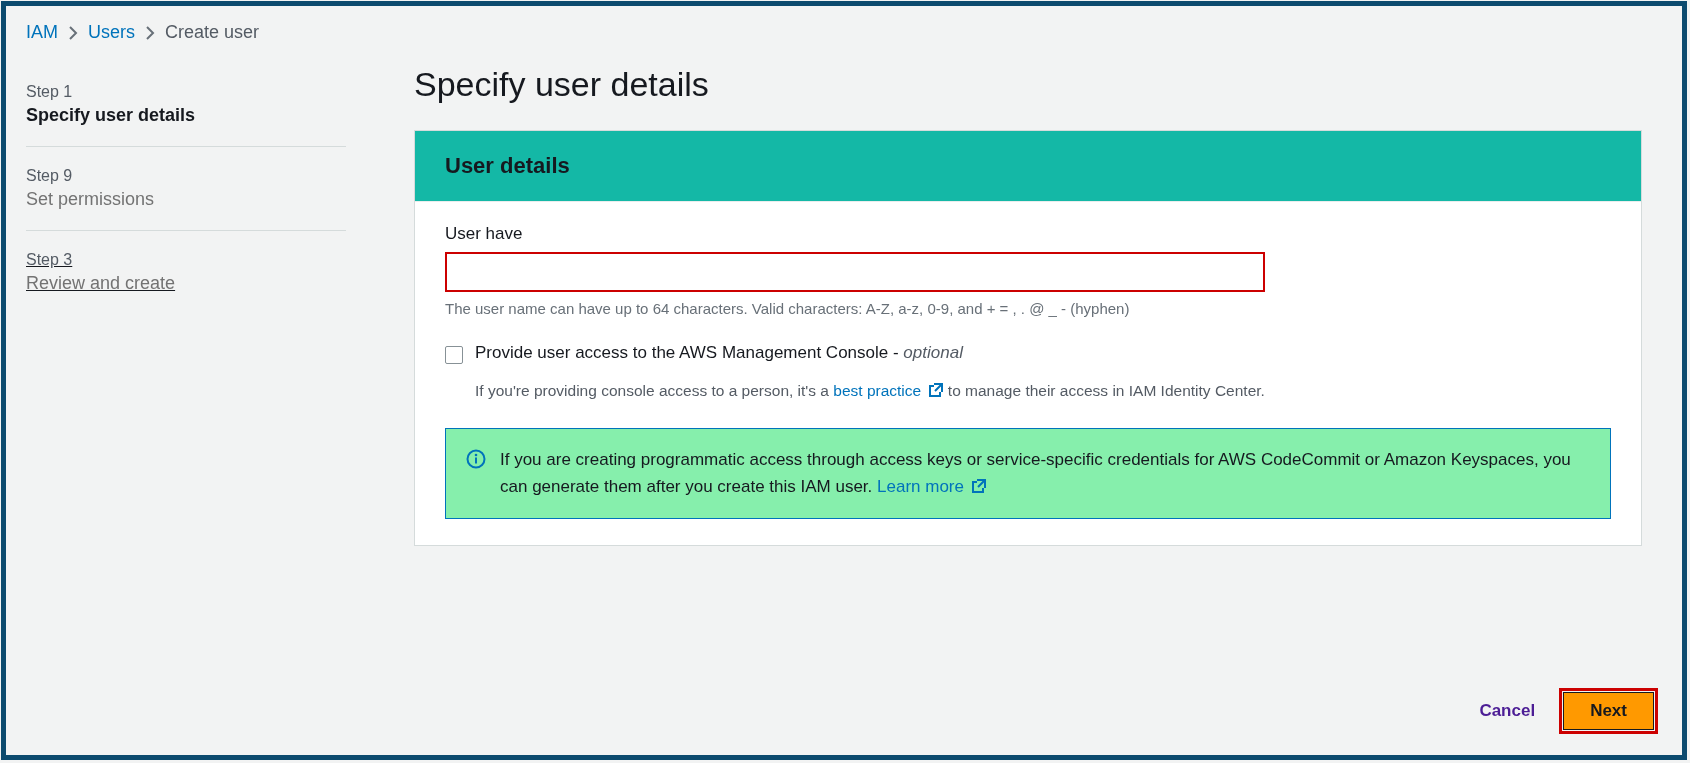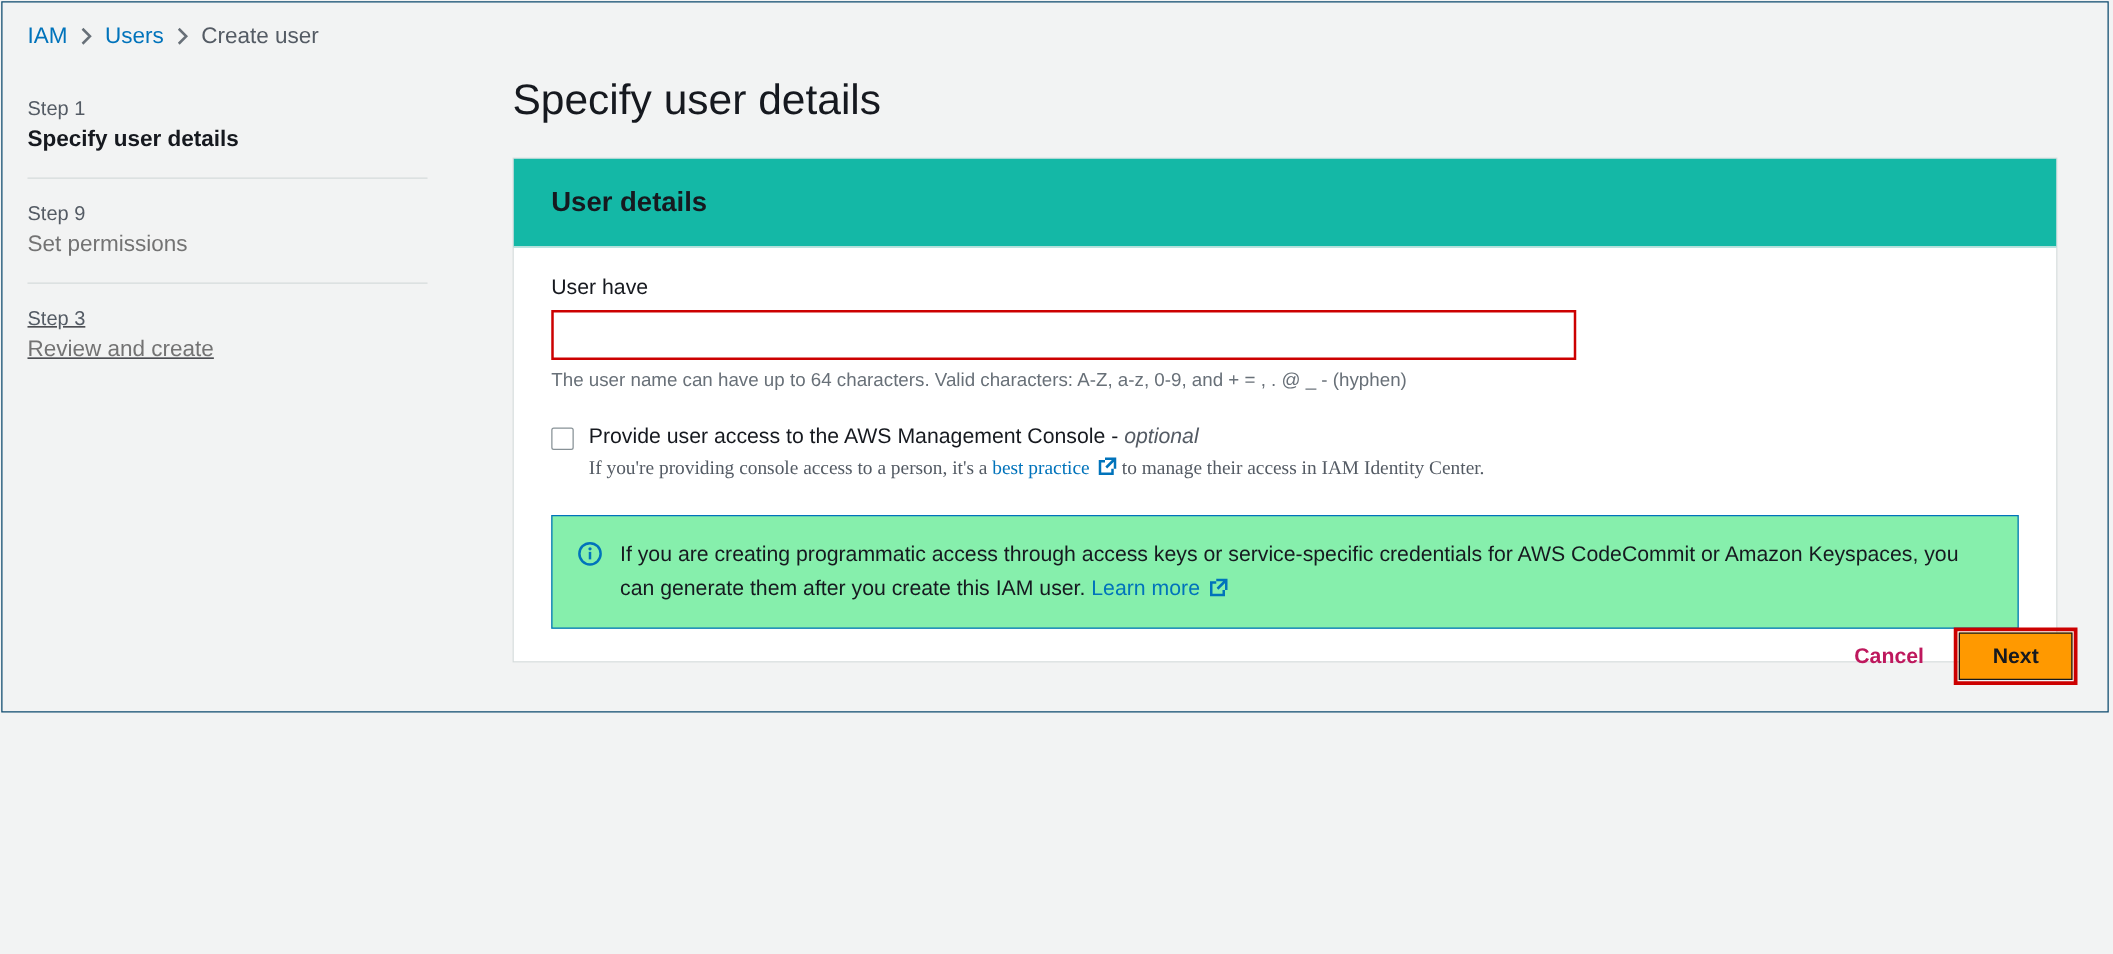--- a/index.html
+++ b/index.html
@@ -5,23 +5,23 @@
   * { box-sizing: border-box; margin: 0; padding: 0; }
   body {
     font-family: "Amazon Ember", "Helvetica Neue", Arial, sans-serif;
     background: #f2f3f3;
     color: #16191f;
     width: 1690px;
     height: 763px;
     overflow: hidden;
   }
   .page-border {
-    border: 1px solid #0c4a6e;
+    border: 5px solid #0c4a6e;
     width: 1686px;
-    height: 569px;
+    height: 759px;
     margin: 1px;
     position: relative;
     background: #f2f3f3;
   }
   .breadcrumb {
     display: flex;
     align-items: center;
     gap: 10px;
     padding: 16px 20px 8px 20px;
     font-size: 18px;
@@ -94,21 +94,21 @@
     width: 18px; height: 18px;
     border: 1px solid #879196;
     border-radius: 2px;
     margin-top: 3px;
     flex-shrink: 0;
     cursor: pointer;
     background:#fff;
   }
   .checkbox-label { font-size: 17px; }
   .checkbox-label .optional { font-style: italic; color: #545b64; }
-  .checkbox-desc { font-size: 15.5px; color: #545b64; margin-top: 4px; line-height: 1.5; font-family: Liberation Serif, serif; }
+  .checkbox-desc { font-size: 15.5px; color: #545b64; margin-top: 16px; line-height: 1.5; }
   .link { color: #0073bb; text-decoration: none; cursor: pointer; }
   .ext-icon { display: inline-flex; vertical-align: -2px; margin-left: 2px; }
   .info-box {
     display: flex;
     gap: 14px;
     border: 1px solid #0073bb;
     background: #86efac;
     padding: 18px 20px;
     margin-top: 26px;
     font-size: 17px;
@@ -121,21 +121,21 @@
     bottom: 24px;
     display: flex;
     gap: 14px;
     align-items: center;
   }
   .btn-cancel {
     background: transparent;
     border: none;
     font-size: 17px;
     font-weight: 700;
-    color: #be185d;
+    color: #4c1d95;
     padding: 10px 14px;
     cursor: pointer;
   }
   .btn-next {
     background: #ff9900;
     border: 1px solid #16191f;
     outline: 3px solid #cc0000;
     outline-offset: 1px;
     font-size: 17px;
     font-weight: 700;

